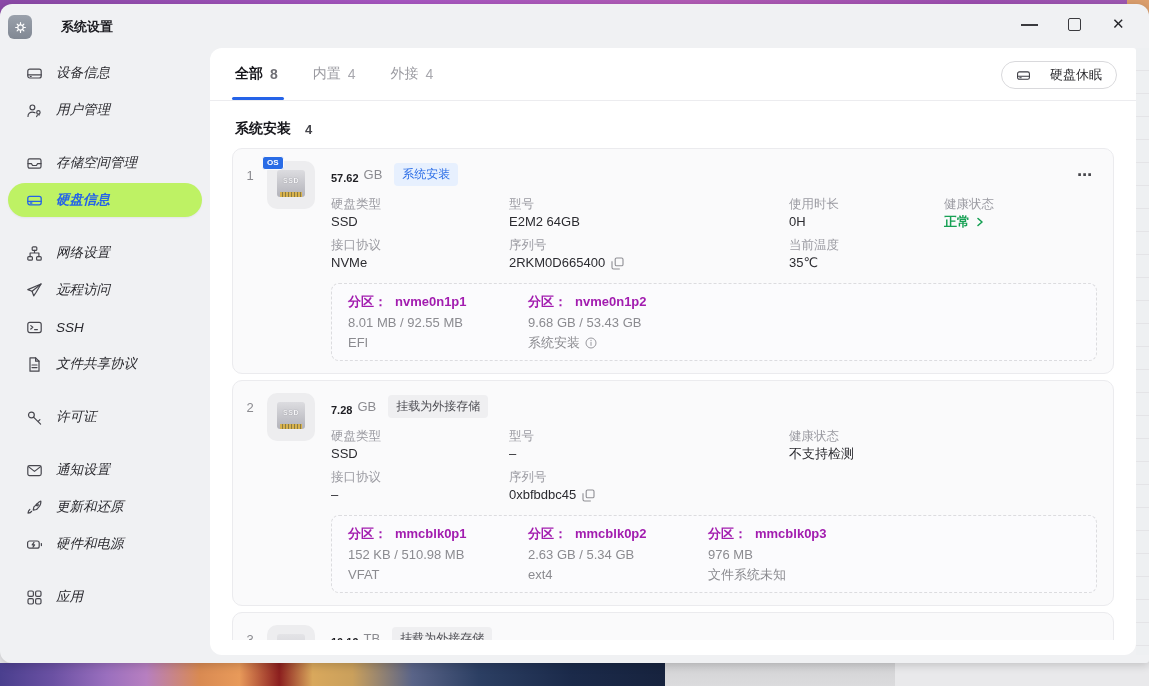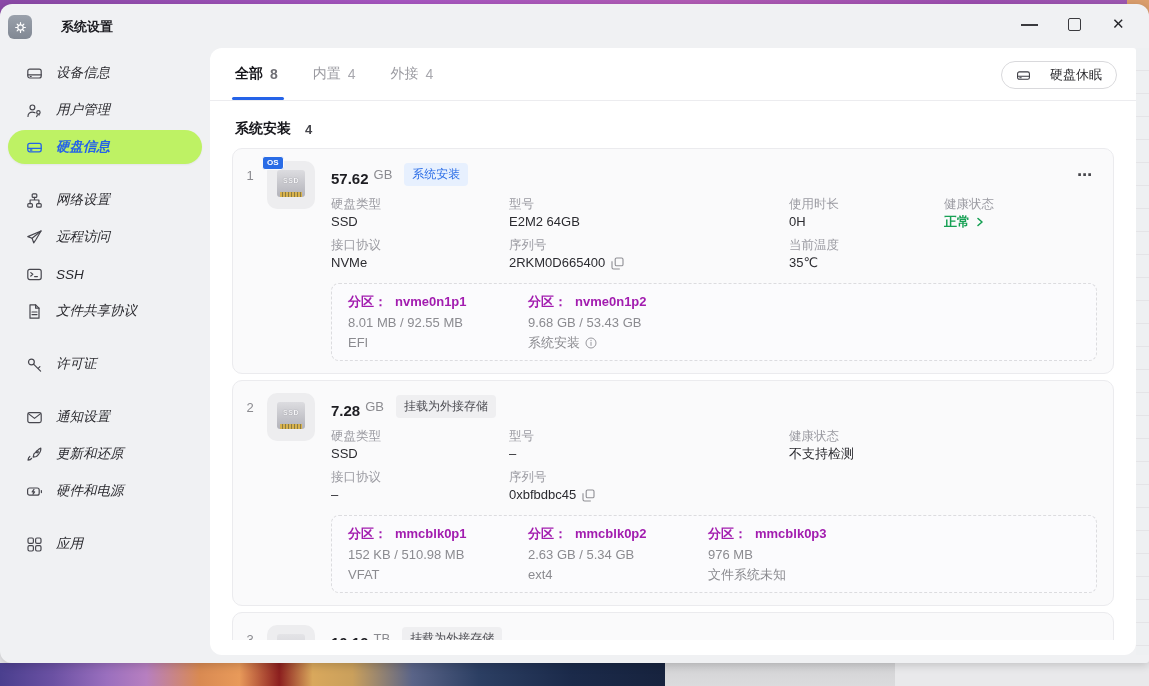--- a/index.html
+++ b/index.html
@@ -80,21 +80,21 @@
   .ssd-chip { position:absolute; left:10px; top:9px; width:28px; height:27px; border-radius:3px;
     background:linear-gradient(180deg,#dcdce0,#b3b3ba); }
   .ssd-chip::after { content:""; position:absolute; left:3px; right:3px; bottom:0; height:5px;
     background:repeating-linear-gradient(90deg,#d8b24e 0 2px,#8a7a40 2px 3px); }
   .ssd-chip-label { position:absolute; left:0; width:100%; top:7px; text-align:center;
     font-size:7px; font-weight:bold; letter-spacing:.5px; color:#f7f7f9; text-shadow:0 0 1px #77777d; }
   .os-badge { position:absolute; left:-5px; top:-5px; background:#2a6ce6; color:#fff; font-size:8px;
     font-weight:bold; padding:2px 4px; border-radius:3px; border:1.5px solid #fafafb; line-height:1; z-index:2; }
   .card-body { flex:1; padding-left:16px; padding-right:16px; }
   .size-row { display:flex; align-items:center; height:26px; margin-bottom:10px; }
-  .size-val { font-size:15px; font-weight:bold; color:#1d1d22;margin-top:8px; }
+  .size-val { font-size:11px; font-weight:bold; color:#1d1d22;margin-top:8px; }
   .size-unit { font-size:13px; color:#8b8b90; margin-left:5px; }
   .tag { font-size:12px; padding:3px 8px; border-radius:4px; margin-left:12px; white-space:nowrap; }
   .tag-blue { background:#e7f0fe; color:#2a6ce6; }
   .tag-gray { background:#efeff1; color:#4e4e54; }
   .more-btn { margin-left:auto; color:#45454b; font-size:15px; font-weight:bold; letter-spacing:1px;
     padding:0 4px; line-height:1; }
 
   .fgrid { display:grid; grid-template-columns:178px 280px 155px 1fr; row-gap:8px; }
   .flabel { font-size:12.5px; color:#9b9ba2; line-height:15px; margin-bottom:2px; }
   .fvalue { font-size:13px; color:#2b2b30; line-height:16px; display:flex; align-items:center; gap:6px; }
@@ -146,20 +146,29 @@
     <div class="side-item">
       <span class="side-icon">
           <svg viewBox="0 0 17 17" fill="none" stroke="currentColor" stroke-width="1.2" stroke-linecap="round" stroke-linejoin="round">
             <circle cx="6.4" cy="5.4" r="2.4"></circle>
             <path d="M2 14.4c0-2.7 2-4.3 4.4-4.3 1 0 1.9.3 2.6.7"></path>
             <circle cx="12.4" cy="10.4" r="1.7"></circle>
             <path d="M10.6 14.6c.3-1.3 1.3-2 2.7-1.8"></path>
           </svg>
         </span>
       <span class="side-label">用户管理</span>
+    </div>
+    <div class="side-item gap">
+      <span class="side-icon">
+          <svg viewBox="0 0 17 17" fill="none" stroke="currentColor" stroke-width="1.2" stroke-linecap="round" stroke-linejoin="round">
+            <rect x="2" y="3.8" width="13" height="9.4" rx="1.6"></rect>
+            <path d="M2 8.6h3.4l1.2 1.9h3.8l1.2-1.9H15"></path>
+          </svg>
+        </span>
+      <span class="side-label">存储空间管理</span>
     </div>
     <div class="side-item active">
       <span class="side-icon">
           <svg viewBox="0 0 17 17" fill="none" stroke="currentColor" stroke-width="1.3" stroke-linecap="round" stroke-linejoin="round">
             <rect x="1.8" y="4.4" width="13.4" height="8.4" rx="2"></rect>
             <path d="M1.8 9.3h13.4"></path>
             <path d="M4.3 11h1.6"></path>
           </svg>
         </span>
       <span class="side-label">硬盘信息</span>

